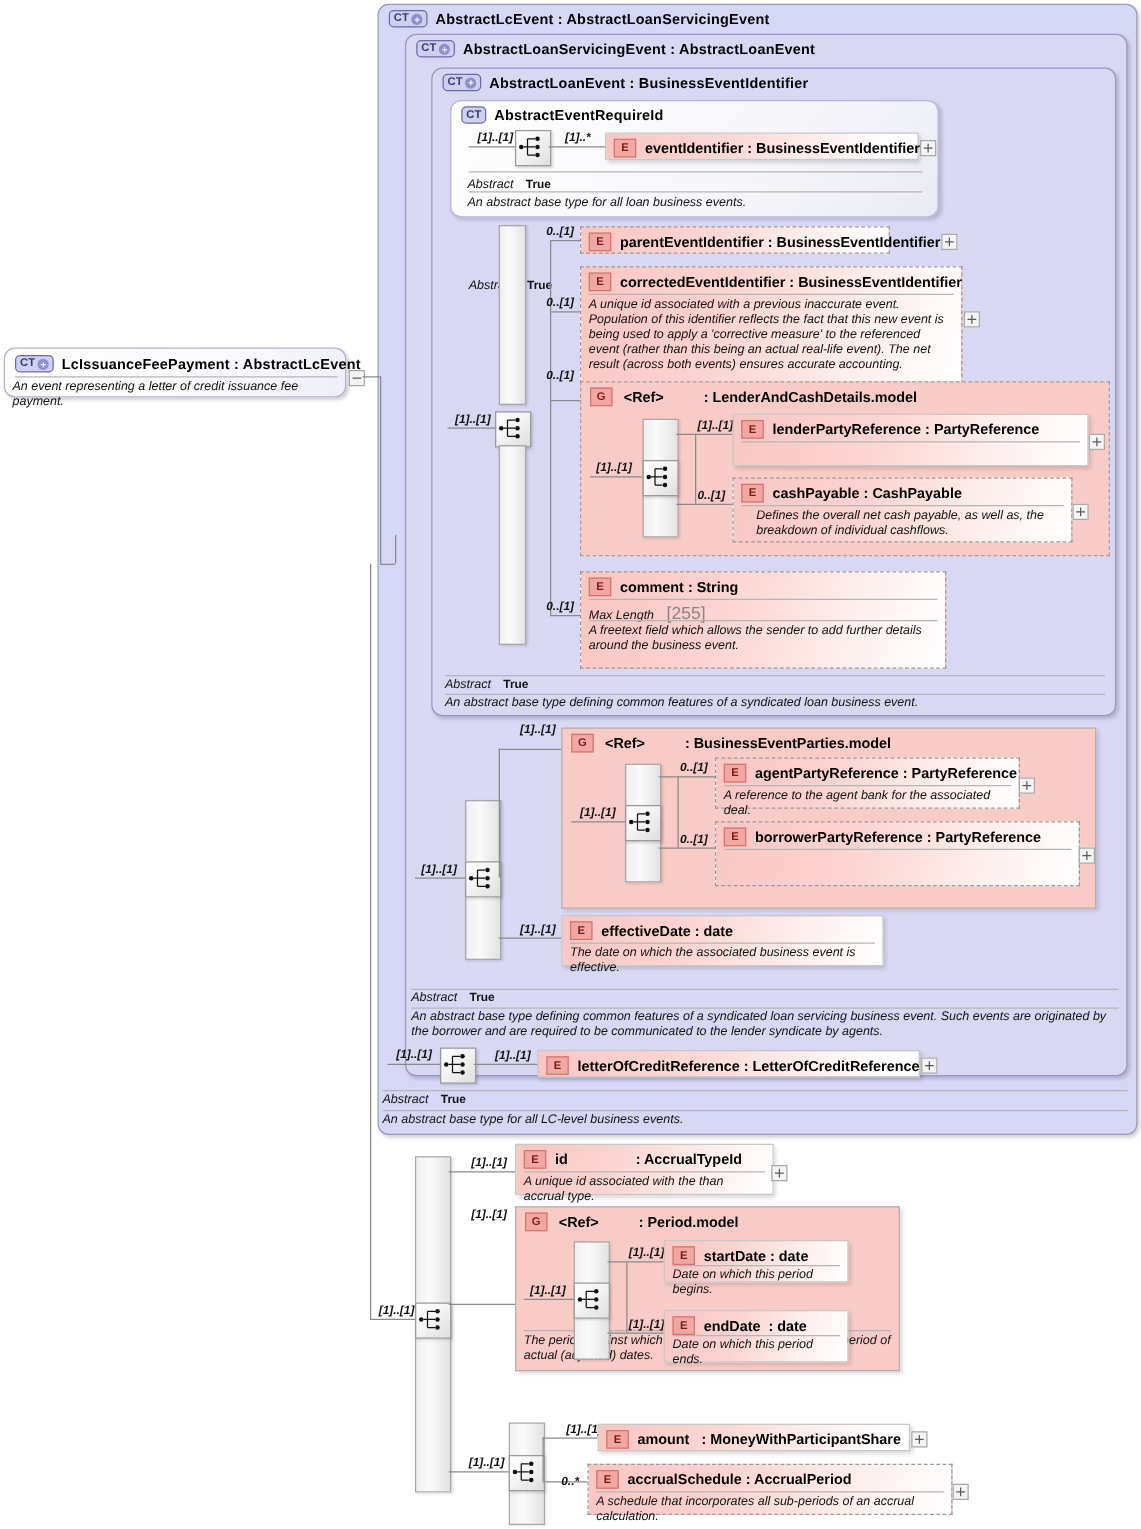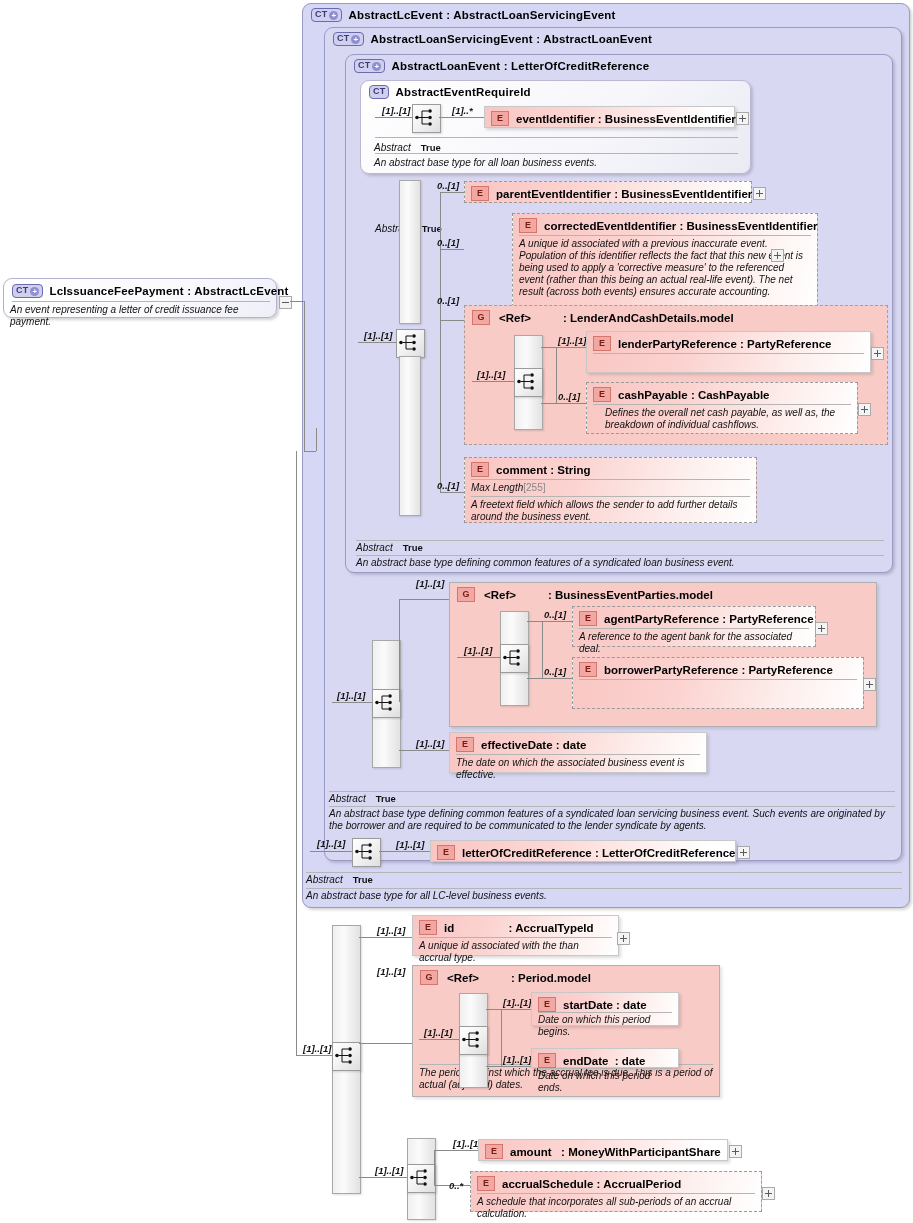--- a/index.html
+++ b/index.html
@@ -105,21 +105,21 @@
     white-space:nowrap;
   }
   .gbox-title .ref{font-weight:bold;}
 
   
   .facet{
     position:absolute;font-size:10px;white-space:nowrap;
   }
   .facet .k{font-style:italic;color:#111;}
   .facet .v{font-weight:bold;color:#111;margin-left:10px;font-style:normal;font-size:9.5px;}
-  .facet .vg{color:#888;font-style:normal;font-size:10px;}
+  .facet .vg{color:#888;margin-left:10px;font-style:normal;font-size:14px;}
 
   
   .ln{position:absolute;background:#8a8a8a;}
   .lnh{height:1px;}
   .lnv{width:1px;}
 
   
   .seq{
     position:absolute;width:27px;height:27px;
     border:1px solid #9b9b9b;
@@ -164,21 +164,21 @@
 </div>
 
 <div class="ctbox inner2" style="left:324px;top:27px;width:578px;height:834px;">
   <div class="ctbox-title">
     <span class="ct-badge">CT<span class="pl">+</span></span><span>AbstractLoanServicingEvent : AbstractLoanEvent</span>
   </div>
 </div>
 
 <div class="ctbox inner2" style="left:345px;top:54px;width:548px;height:519px;">
   <div class="ctbox-title">
-    <span class="ct-badge">CT<span class="pl">+</span></span><span>AbstractLoanEvent : LetterOfCreditReference</span>
+    <span class="ct-badge">CT<span class="pl">+</span></span><span>AbstractLoanEvent : BusinessEventIdentifier</span>
   </div>
 </div>
 
 <div class="whitebox" style="left:360px;top:80px;width:391px;height:94px;">
   <div class="ctbox-title">
     <span class="ct-badge">CT</span><span>AbstractEventRequireId</span>
   </div>
   <div class="hr" style="left:14px;top:56px;width:363px;"></div>
   <div class="facet" style="left:14px;top:142px;">
     <span class="k">Abstract</span><span class="v">True</span>
@@ -256,32 +256,32 @@
   </svg>
 </div>
 <div class="bar" style="left:399px;top:356px;width:20px;height:158px;"></div>
 
 <div class="ln lnv" style="left:440px;top:192px;height:300px;"></div>
 
 <div class="ln lnh" style="left:440px;top:192px;width:24px;"></div>
 <div class="card" style="left:437px;top:180px;">
   <span>0..[1]</span>
 </div>
-<div class="ebox optional" style="left:464px;top:181px;width:288px;height:22px;">
+<div class="ebox optional" style="left:464px;top:181px;width:248px;height:22px;">
   <div class="ebox-head">
     <span class="e-badge">E</span><span>parentEventIdentifier : BusinessEventIdentifier</span>
   </div>
 </div>
 <div class="expbox plus" style="left:753px;top:187px;"></div>
 
 <div class="ln lnh" style="left:440px;top:249px;width:24px;"></div>
 <div class="card" style="left:437px;top:237px;">
   <span>0..[1]</span>
 </div>
-<div class="ebox optional" style="left:464px;top:213px;width:306px;height:99px;margin-left:48px;">
+<div class="ebox optional" style="left:464px;top:213px;width:306px;height:99px;">
   <div class="ebox-head">
     <span class="e-badge">E</span><span>correctedEventIdentifier : BusinessEventIdentifier</span>
   </div>
   <div class="hr" style="left:6px;top:21px;width:292px;"></div>
   <div class="doc" style="top:24px;">
     <span>A unique id associated with a previous inaccurate event. Population of this identifier reflects the fact that this new event is being used to apply a 'corrective measure' to the referenced event (rather than this being an actual real-life event).  The net result (across both events) ensures accurate accounting.</span>
   </div>
 </div>
 <div class="expbox plus" style="left:771px;top:249px;"></div>
 
@@ -337,21 +337,21 @@
   <div class="doc" style="top:24px;margin-left:12px;">
     <span>Defines the overall net cash payable, as well as, the breakdown of individual cashflows.</span>
   </div>
 </div>
 <div class="expbox plus" style="left:858px;top:403px;"></div>
 
 <div class="ln lnh" style="left:440px;top:492px;width:24px;"></div>
 <div class="card" style="left:437px;top:480px;">
   <span>0..[1]</span>
 </div>
-<div class="ebox optional" style="left:464px;top:457px;width:293px;height:66px;">
+<div class="ebox optional" style="left:464px;top:457px;width:293px;height:78px;">
   <div class="ebox-head">
     <span class="e-badge">E</span><span>comment : String</span>
   </div>
   <div class="hr" style="left:6px;top:21px;width:279px;"></div>
   <div class="facet" style="left:6px;top:24px;">
     <span class="k">Max Length</span><span class="vg">[255]</span>
   </div>
   <div class="hr" style="left:6px;top:38px;width:279px;"></div>
   <div class="doc" style="top:41px;">
     <span>A freetext field which allows the sender to add further details around the business event.</span>
@@ -580,21 +580,21 @@
   <div class="hr" style="left:6px;top:19px;width:134px;"></div>
   <div class="doc" style="top:21px;">
     <span>Date on which this period begins.</span>
   </div>
 </div>
 
 <div class="ln lnh" style="left:486px;top:1066px;width:45px;"></div>
 <div class="card" style="left:503px;top:1054px;">
   <span>[1]..[1]</span>
 </div>
-<div class="ebox" style="left:531px;top:1048px;width:148px;height:20px;">
+<div class="ebox" style="left:531px;top:1048px;width:148px;height:42px;">
   <div class="ebox-head">
     <span class="e-badge">E</span><span style="white-space:pre">endDate  : date</span>
   </div>
   <div class="hr" style="left:6px;top:19px;width:134px;"></div>
   <div class="doc" style="top:21px;">
     <span>Date on which this period ends.</span>
   </div>
 </div>
 
 <div class="bar" style="left:407px;top:1138px;width:27px;height:80px;"></div>

